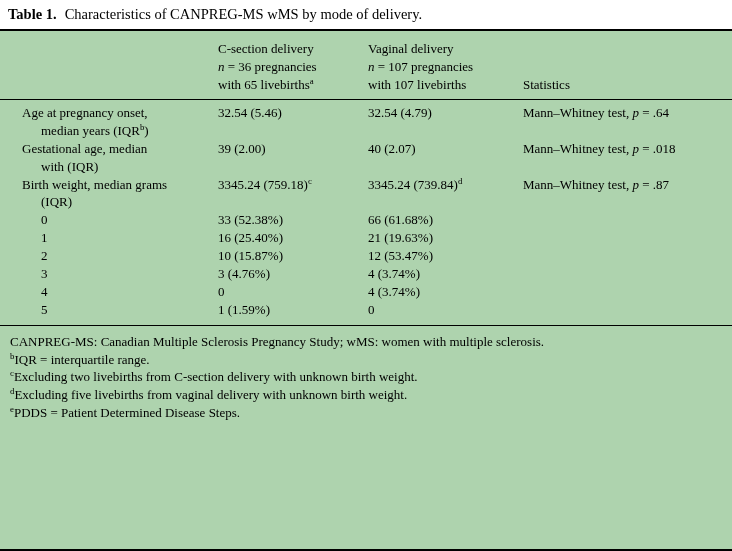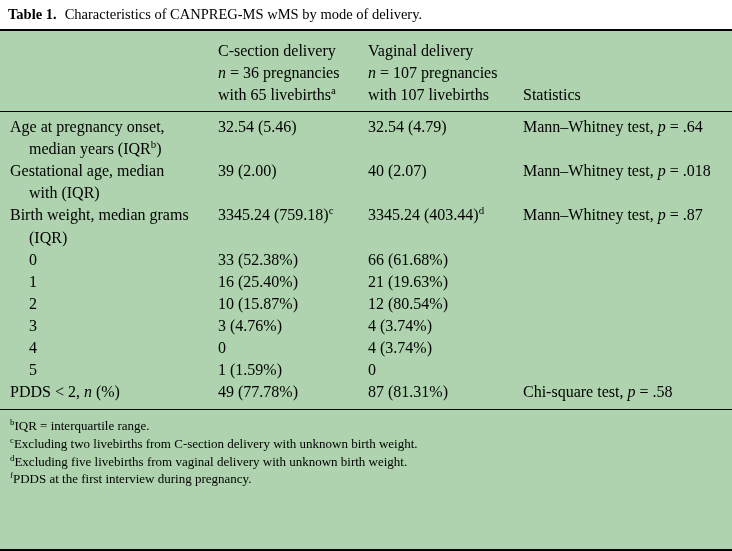--- a/index.html
+++ b/index.html
@@ -25,36 +25,36 @@
   .green {
     background: var(--table_bg, #aed3ae);
     border-top: 2px solid var(--rule, #000);
     border-bottom: 2px solid var(--rule, #000);
     min-height: 522px;
   }
   table {
     width: 732px;
     border-collapse: collapse;
     table-layout: fixed;
-    font-size: 16px;
+    font-size: 13px;
   }
   th, td {
     text-align: left;
     vertical-align: top;
     font-weight: normal;
     padding: 0 6px 0 0;
     line-height: 1.38;
   }
   thead th {
     border-bottom: 1px solid var(--rule, #000);
     padding-top: 9px;
     padding-bottom: 5px;
   }
   th.vbottom { vertical-align: bottom; }
-  .c1 { padding-left: 10px; }
+  .c1 { padding-left: 22px; }
   tbody tr:first-child td { padding-top: 4px; }
   tbody tr:last-child td { padding-bottom: 6px; }
   .label {
     display: block;
     padding-left: 19px;
     text-indent: -19px;
   }
   .label.indent { text-indent: 0; }
   .footnotes {
     border-top: 1px solid var(--rule, #000);
@@ -116,21 +116,21 @@
             </td>
           <td><span>39 (2.00)</span></td>
           <td><span>40 (2.07)</span></td>
           <td><span>Mann–Whitney test, </span><i>p</i><span> = .018</span></td>
         </tr>
         <tr>
           <td class="c1">
               <span class="label"><span>Birth weight, median grams</span><br><span>(IQR)</span></span>
             </td>
           <td><span>3345.24 (759.18)</span><sup>c</sup></td>
-          <td><span>3345.24 (403.44)</span><sup>d</sup></td>
+          <td><span>3345.24 (739.84)</span><sup>d</sup></td>
           <td><span>Mann–Whitney test, </span><i>p</i><span> = .87</span></td>
         </tr>
         <tr>
           <td class="c1">
               <span class="label indent"><span>0</span></span>
             </td>
           <td><span>33 (52.38%)</span></td>
           <td><span>66 (61.68%)</span></td>
           <td></td>
         </tr>
@@ -140,21 +140,21 @@
             </td>
           <td><span>16 (25.40%)</span></td>
           <td><span>21 (19.63%)</span></td>
           <td></td>
         </tr>
         <tr>
           <td class="c1">
               <span class="label indent"><span>2</span></span>
             </td>
           <td><span>10 (15.87%)</span></td>
-          <td><span>12 (80.54%)</span></td>
+          <td><span>12 (53.47%)</span></td>
           <td></td>
         </tr>
         <tr>
           <td class="c1">
               <span class="label indent"><span>3</span></span>
             </td>
           <td><span>3 (4.76%)</span></td>
           <td><span>4 (3.74%)</span></td>
           <td></td>
         </tr>
@@ -167,32 +167,25 @@
           <td></td>
         </tr>
         <tr>
           <td class="c1">
               <span class="label indent"><span>5</span></span>
             </td>
           <td><span>1 (1.59%)</span></td>
           <td><span>0</span></td>
           <td></td>
         </tr>
-        <tr>
-          <td class="c1">
-              <span class="label"><span>PDDS &lt; 2, </span><i>n</i><span> (%)</span></span>
-            </td>
-          <td><span>49 (77.78%)</span></td>
-          <td><span>87 (81.31%)</span></td>
-          <td><span>Chi-square test, </span><i>p</i><span> = .58</span></td>
-        </tr>
       </tbody>
     </table>
 
     <div class="footnotes">
+      <div class="footnote"><span>CANPREG-MS: Canadian Multiple Sclerosis Pregnancy Study; wMS: women with multiple sclerosis.</span></div>
       <div class="footnote"><sup>b</sup><span>IQR = interquartile range.</span></div>
       <div class="footnote"><sup>c</sup><span>Excluding two livebirths from C-section delivery with unknown birth weight.</span></div>
       <div class="footnote"><sup>d</sup><span>Excluding five livebirths from vaginal delivery with unknown birth weight.</span></div>
-      <div class="footnote"><sup>f</sup><span>PDDS at the first interview during pregnancy.</span></div>
+      <div class="footnote"><sup>e</sup><span>PDDS = Patient Determined Disease Steps.</span></div>
     </div>
 
   </div>
 </div>
 
 </body></html>

